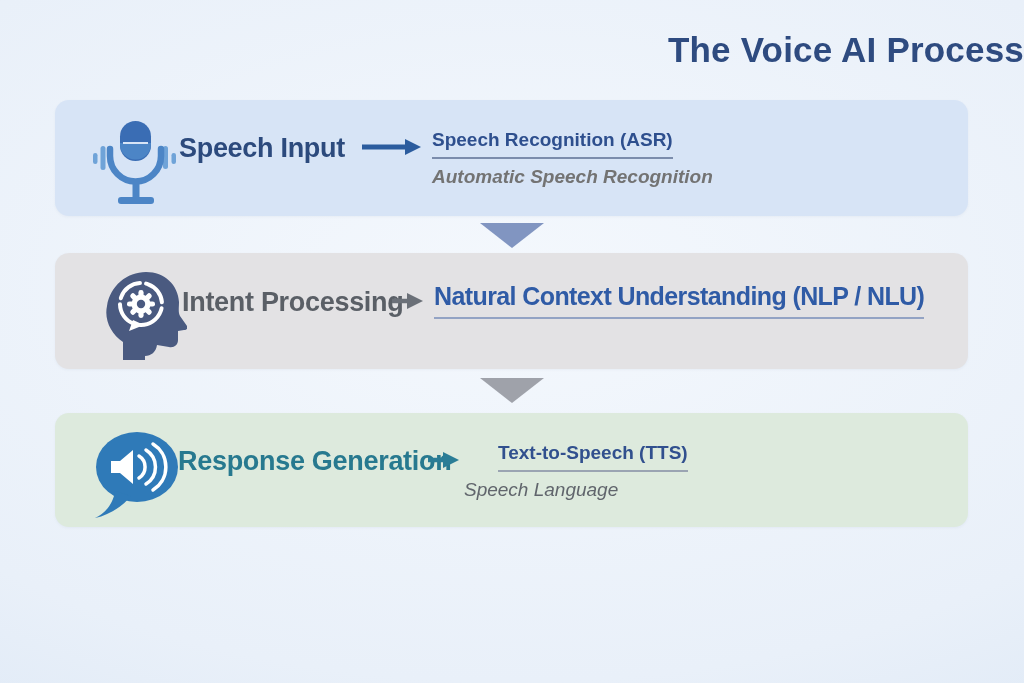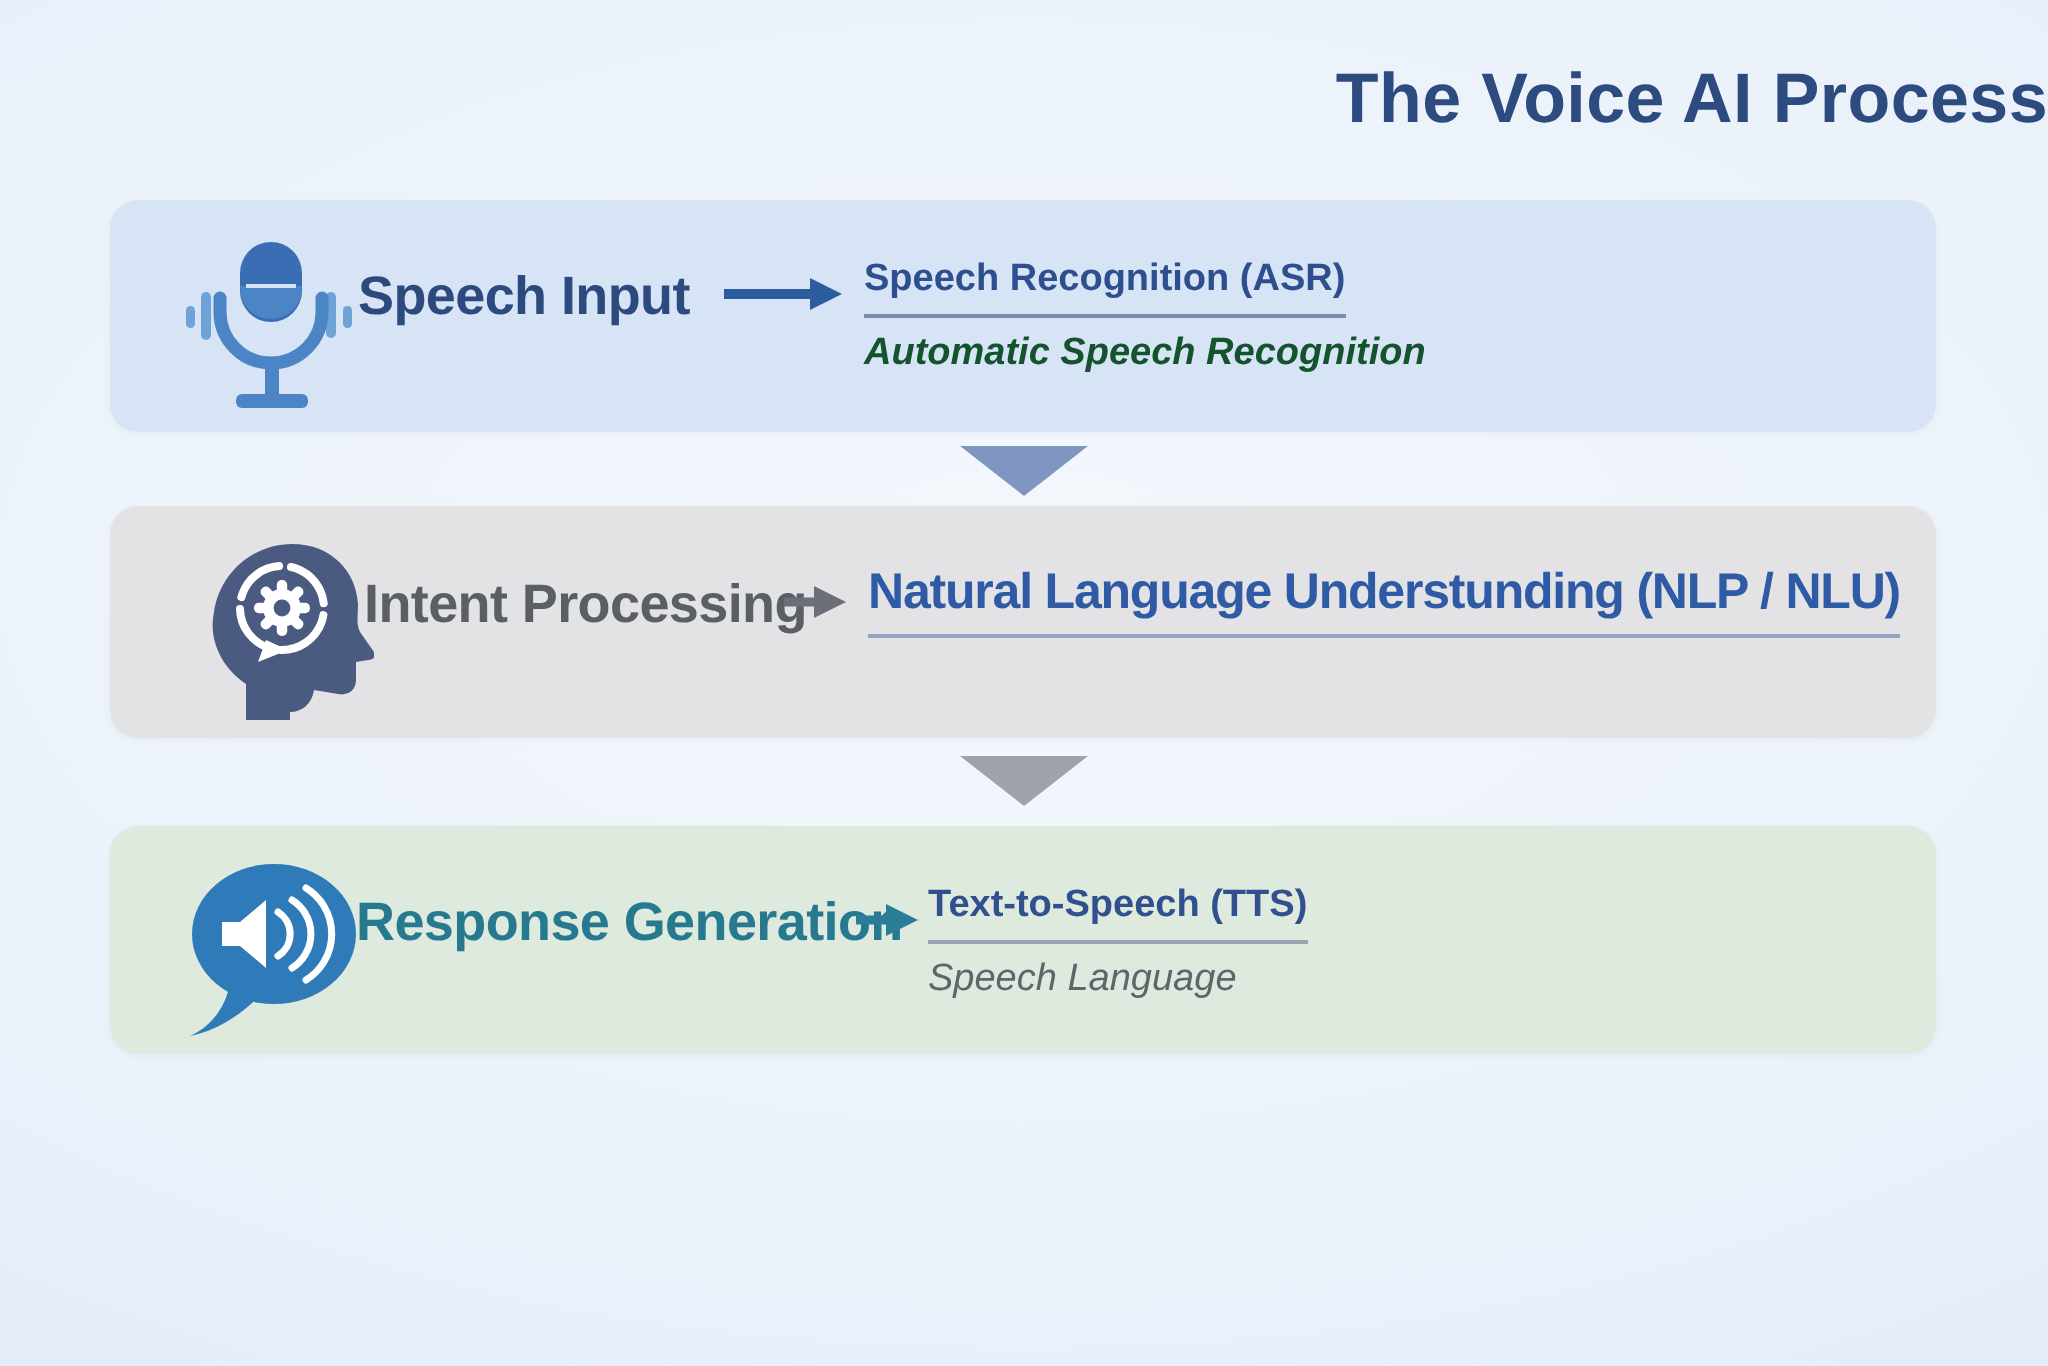--- a/index.html
+++ b/index.html
@@ -93,21 +93,21 @@
     </span>
     <div class="step-label label-1" style="color: rgb(44, 74, 125);">Speech Input</div>
     <span class="arrow arrow-1" style="color: rgb(43, 92, 158);">
       <svg width="60" height="16" viewBox="0 0 60 16" aria-hidden="true">
         <line x1="1" y1="8" x2="46" y2="8" stroke="currentColor" stroke-width="5"></line>
         <polygon points="44,0 60,8 44,16" fill="currentColor"></polygon>
       </svg>
     </span>
     <div class="detail detail-1">
       <div class="heading" style="color: rgb(46, 79, 142); border-bottom-color: rgb(123, 140, 172);">Speech Recognition (ASR)</div>
-      <div class="subtitle subtitle--semibold" style="color: #14532d;">Automatic Speech Recognition</div>
+      <div class="subtitle subtitle--semibold" style="color: #737373;">Automatic Speech Recognition</div>
     </div>
   </section>
 
   <span class="connector connector-1" style="color: rgb(129, 149, 193);">
     <svg width="64" height="25" viewBox="0 0 64 25" aria-hidden="true">
       <polygon points="0,0 64,0 32,25" fill="currentColor"></polygon>
     </svg>
   </span>
 
   <section class="card card-2" style="background-color: rgb(227, 226, 228);">
@@ -129,21 +129,21 @@
       </svg>
     </span>
     <div class="step-label label-2" style="color: rgb(90, 95, 102);">Intent Processing</div>
     <span class="arrow arrow-2" style="color: rgb(107, 112, 120);">
       <svg width="32" height="16" viewBox="0 0 32 16" aria-hidden="true">
         <line x1="1" y1="8" x2="18" y2="8" stroke="currentColor" stroke-width="4.5"></line>
         <polygon points="16,0 32,8 16,16" fill="currentColor"></polygon>
       </svg>
     </span>
     <div class="detail detail-2">
-      <div class="heading heading--condensed" style="color: rgb(47, 91, 166); border-bottom-color: rgb(147, 163, 196);">Natural Language Understunding (NLP / NLU)</div>
+      <div class="heading heading--condensed" style="color: rgb(47, 91, 166); border-bottom-color: rgb(147, 163, 196);">Natural Context Understanding (NLP / NLU)</div>
     </div>
   </section>
 
   <span class="connector connector-2" style="color: rgb(159, 162, 170);">
     <svg width="64" height="25" viewBox="0 0 64 25" aria-hidden="true">
       <polygon points="0,0 64,0 32,25" fill="currentColor"></polygon>
     </svg>
   </span>
 
   <section class="card card-3" style="background-color: rgb(221, 234, 221);">
@@ -160,18 +160,18 @@
       </svg>
     </span>
     <div class="step-label label-3" style="color: rgb(39, 121, 143);">Response Generation</div>
     <span class="arrow arrow-3" style="color: rgb(42, 125, 150);">
       <svg width="32" height="16" viewBox="0 0 32 16" aria-hidden="true">
         <line x1="1" y1="8" x2="18" y2="8" stroke="currentColor" stroke-width="4.5"></line>
         <polygon points="16,0 32,8 16,16" fill="currentColor"></polygon>
       </svg>
     </span>
     <div class="detail detail-3">
-      <div class="heading" style="color: rgb(49, 80, 142); border-bottom-color: rgb(154, 164, 178);">Text-to-Speech (TTS)</div>
+      <div class="heading" style="color: rgb(49, 80, 142); border-bottom-color: rgb(154, 164, 178); margin-left: 34px;">Text-to-Speech (TTS)</div>
       <div class="subtitle" style="color: rgb(96, 101, 108);">Speech Language</div>
     </div>
   </section>
 
 </div>
 
 </body></html>

